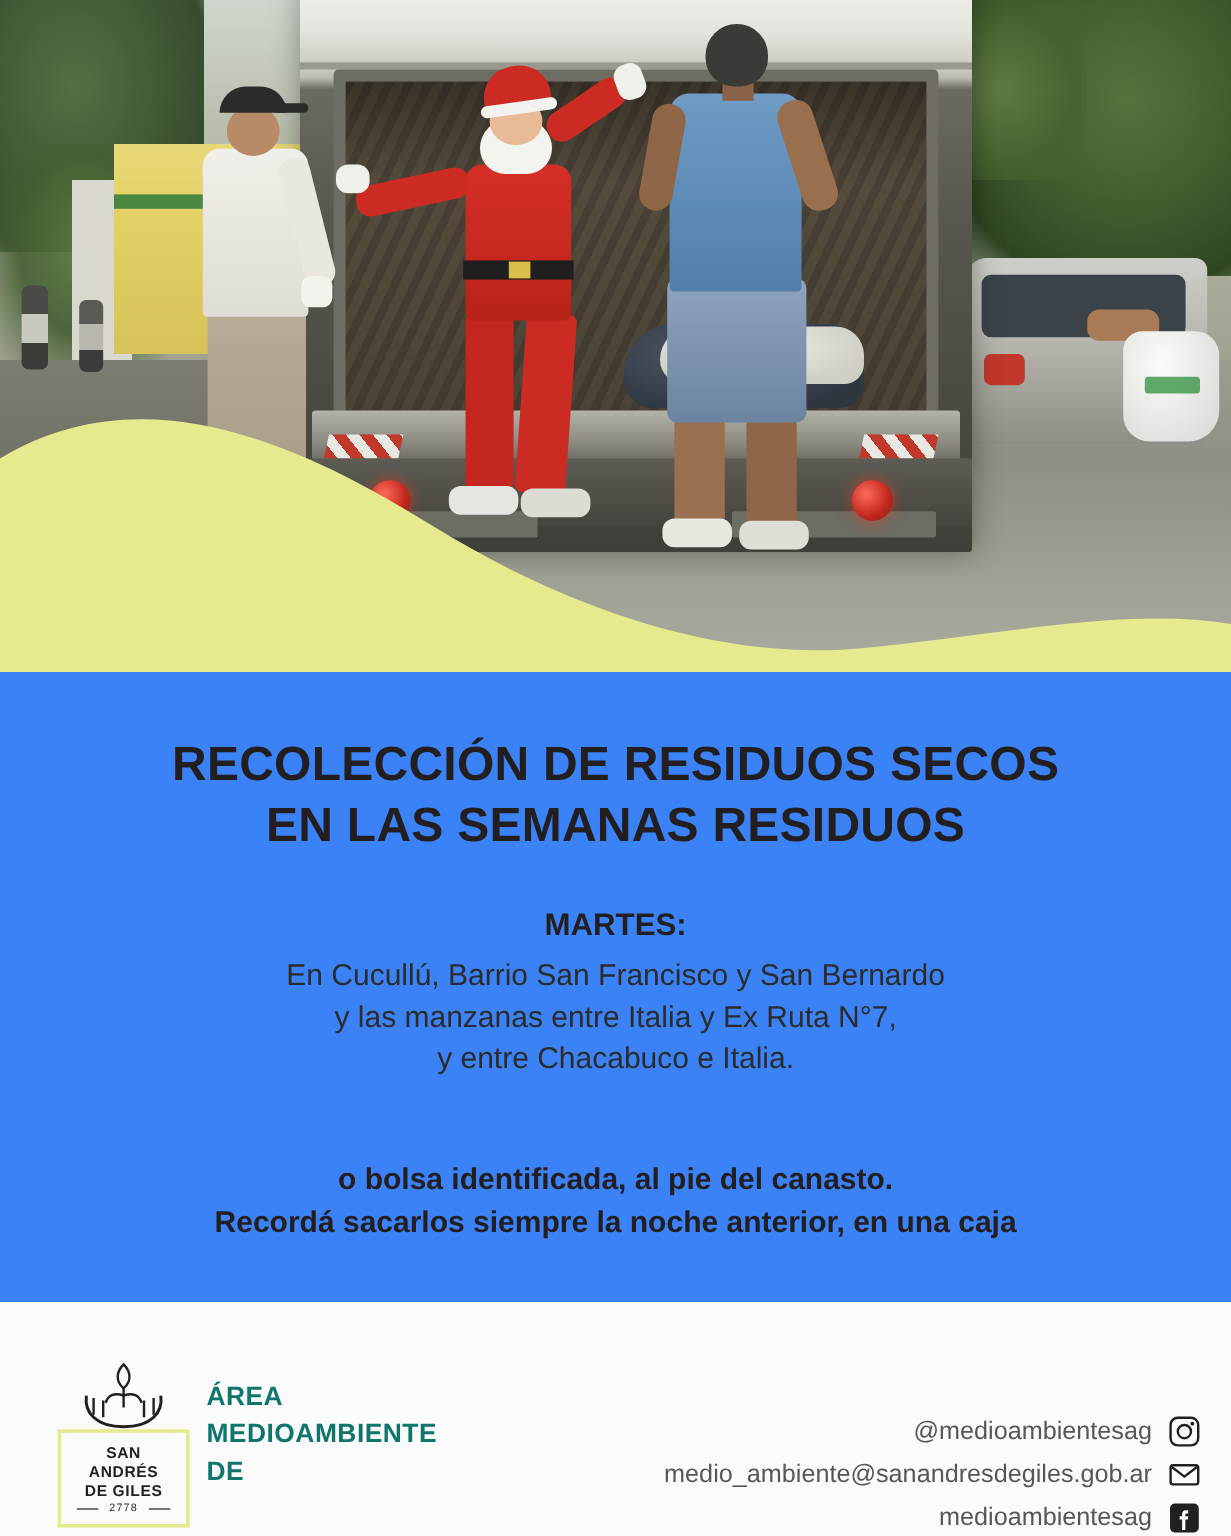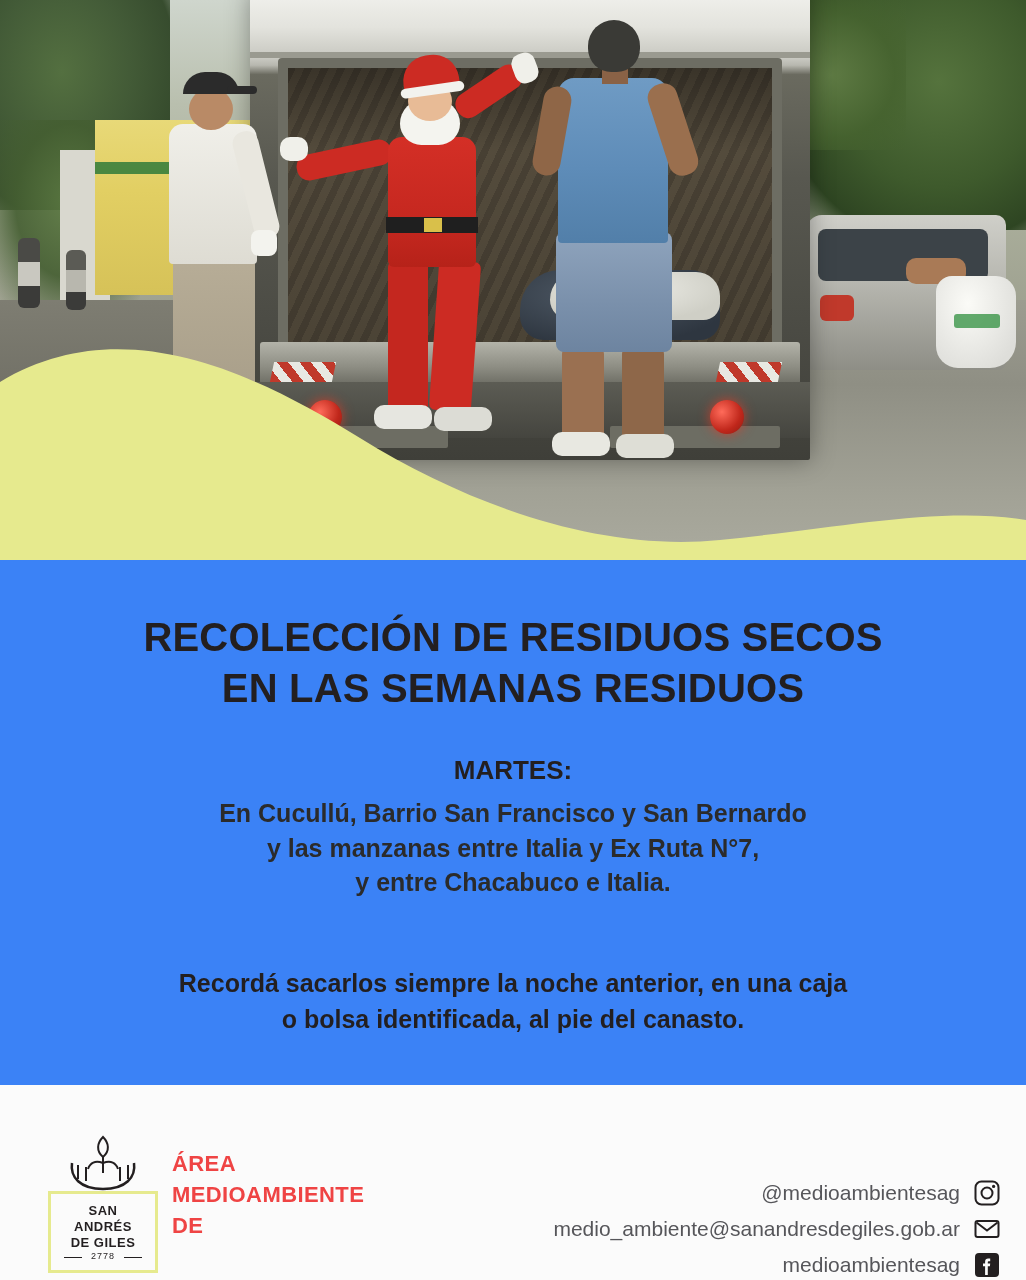--- a/index.html
+++ b/index.html
@@ -459,21 +459,21 @@
   }
 
   .detail {
     position: absolute;
     left: 0; top: 236px;
     width: 1026px;
     text-align: center;
     color: #2b2b2b;
     font-size: 25px;
     line-height: 1.38;
-    font-weight: 700;
+    font-weight: 400;
   }
 
   .reminder {
     position: absolute;
     left: 0; top: 405px;
     width: 1026px;
     text-align: center;
     color: #231f20;
     font-size: 25px;
     font-weight: bold;
@@ -533,21 +533,21 @@
     top: 6px;
     width: 18px; height: 1px;
     background: #231f20;
   }
   .logo-year:before { left: 16px; }
   .logo-year:after  { right: 16px; }
 
   .dept {
     position: absolute;
     left: 172px; top: 63px;
-    color: #ef4444;
+    color: #0f766e;
     font-size: 22px;
     font-weight: bold;
     line-height: 1.42;
     letter-spacing: .4px;
   }
 
   .social {
     position: absolute;
     right: 26px; top: 62px;
     width: 520px;
@@ -678,22 +678,22 @@
 
     <div class="day-label">MARTES:</div>
 
     <div class="detail">
       <div>En Cucullú,  Barrio San Francisco y San Bernardo</div>
       <div>y las manzanas entre Italia y Ex Ruta N°7,</div>
       <div>y entre Chacabuco e Italia.</div>
     </div>
 
     <div class="reminder">
+      <div>o bolsa identificada, al pie del canasto.</div>
       <div>Recordá sacarlos siempre la noche anterior, en una caja</div>
-      <div>o bolsa identificada, al pie del canasto.</div>
     </div>
   </div>
 
   <div class="footer">
 
     <div class="logo">
       <div class="logo-mark">
         <svg width="78" height="62" viewBox="0 0 78 62">
           <path d="M39 4 C33 10, 32 18, 39 24 C46 18, 45 10, 39 4 Z" fill="none" stroke="#231f20" stroke-width="2"></path>
           <path d="M39 24 L39 40" stroke="#231f20" stroke-width="2"></path>

